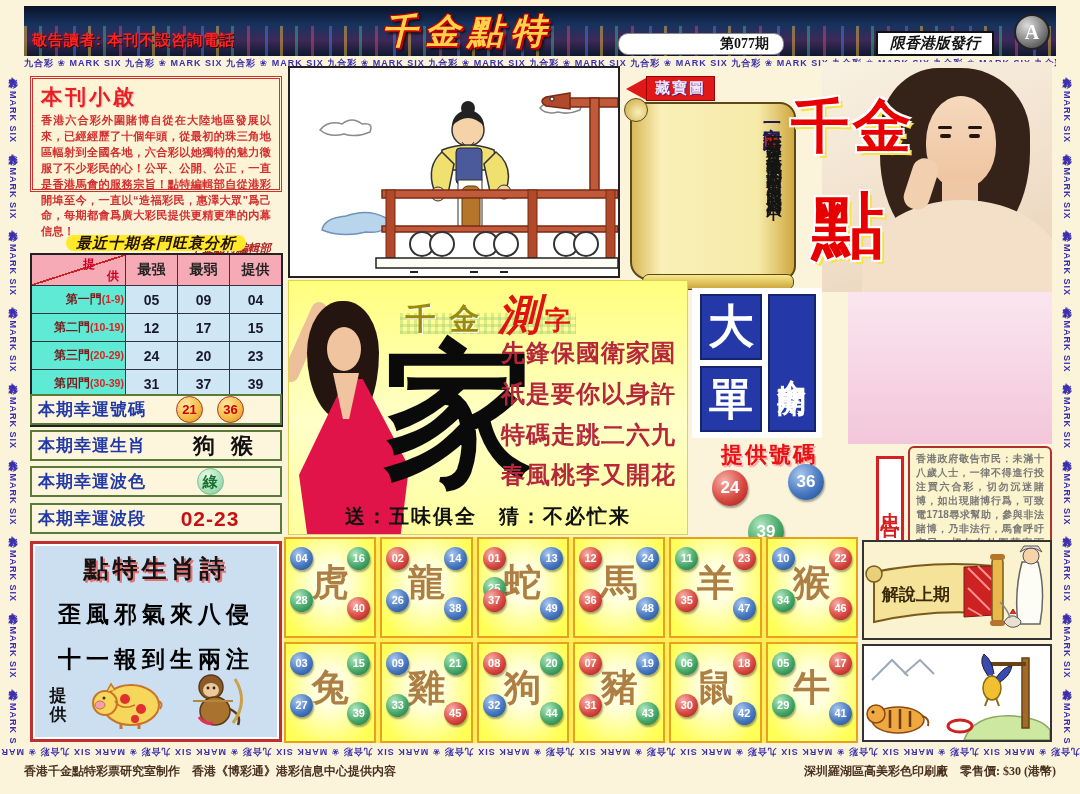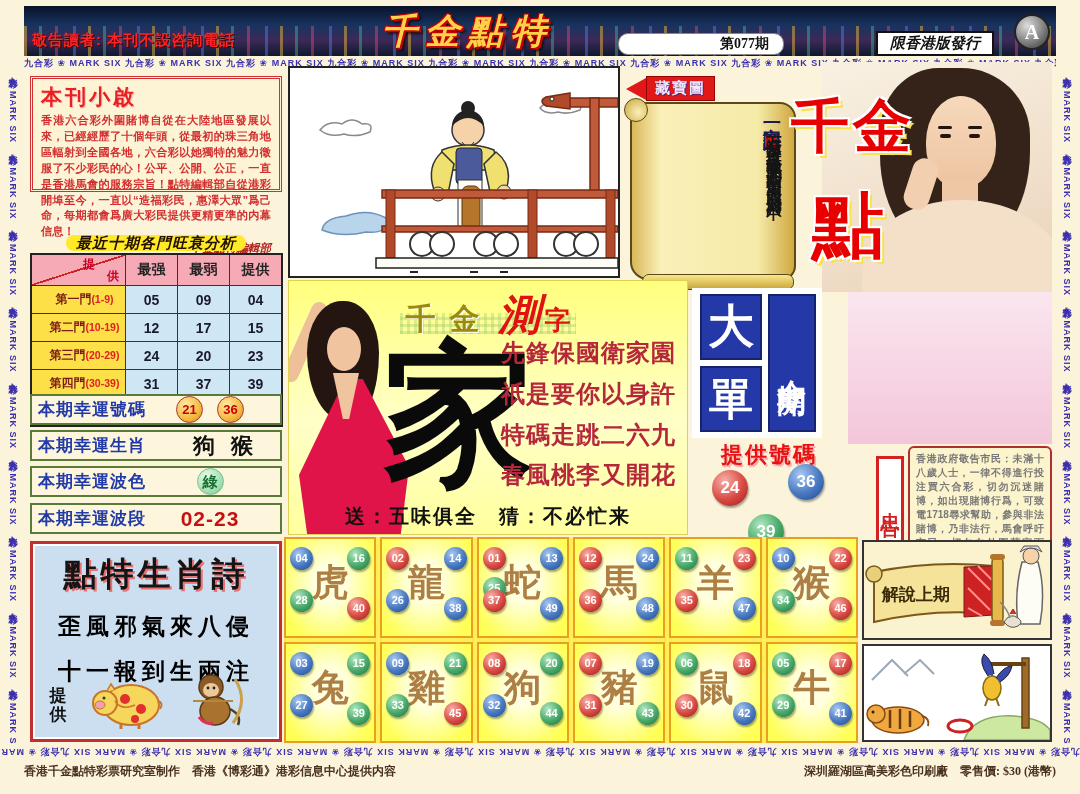--- a/index.html
+++ b/index.html
@@ -38,37 +38,37 @@
 
   #analysis-title{position:absolute;left:30px;top:234px;width:252px;text-align:center;}
   #analysis-title span{background:#ffe928;border-radius:8px;padding:0 10px;font-size:15px;font-weight:bold;font-style:italic;color:#221100;letter-spacing:1px;}
   #analysis-table{position:absolute;left:30px;top:253px;width:253px;border-collapse:collapse;border:2px solid #222;}
   #analysis-table th,#analysis-table td{border:1px solid #334;text-align:center;font-weight:bold;}
   #analysis-table thead th{background:#f6aab6;height:28px;font-size:14px;color:#222;}
   #analysis-table thead th.corner{width:92px;position:relative;background:
      linear-gradient(to bottom right,transparent 48.5%,#c22 48.5%,#c22 51.5%,transparent 51.5%) #f6aab6;}
   .corner-t1{position:absolute;top:1px;right:30px;font-size:12px;color:#c02;}
   .corner-t2{position:absolute;top:13px;right:6px;font-size:12px;color:#c02;}
-  #analysis-table tbody th{background:#fde047;height:25px;font-size:12px;text-align:center;padding-left:13px;white-space:nowrap;}
+  #analysis-table tbody th{background:#5eead4;height:25px;font-size:12px;text-align:right;padding-left:13px;white-space:nowrap;}
   #analysis-table tbody td{background:#cfe6f4;font-size:14px;color:#1a1a2e;width:53px;}
   .dl{color:#7a1a1a;} .dr{color:#e02020;font-size:10.5px;}
 
   .lucky-row{position:absolute;left:30px;width:252px;height:31px;border:2px solid #5a7a3a;background:#fdf6dd;box-sizing:border-box;display:flex;align-items:center;padding:0 6px;}
   .lucky-label{color:#2239a8;font-size:17px;font-weight:bold;letter-spacing:1px;white-space:nowrap;}
   .lucky-vals{flex:1;display:flex;justify-content:center;align-items:center;gap:14px;}
   .lball{width:25px;height:25px;border-radius:50%;border:1px solid #a33;display:inline-block;text-align:center;line-height:25px;
      background:radial-gradient(circle at 35% 30%,#ffeaa0,#f5b942 60%,#d08a10);color:#c00;font-size:13px;font-weight:bold;}
   #lucky-zodiac-val{font-size:22px;font-weight:bold;color:#111;letter-spacing:16px;}
   #lucky-color-val{width:25px;height:25px;border-radius:50%;background:radial-gradient(circle at 35% 30%,#eafbe8,#9adbae 70%,#5cb87e);
      color:#17702f;text-align:center;line-height:25px;font-size:15px;font-weight:bold;border:1px solid #7bbf92;}
   #lucky-band-val{color:#c41212;font-size:21px;font-weight:bold;letter-spacing:1px;}
 
   #poem-box{position:absolute;left:30px;top:541px;width:252px;height:201px;background:#ccdff0;border:3px solid #c03030;
      box-shadow:inset 0 0 0 2px #fff;box-sizing:border-box;text-align:center;}
-  #poem-title{font-size:33px;font-weight:bold;color:#151515;letter-spacing:4px;margin-top:8px;text-shadow:2px 2px 0 #e87070;}
+  #poem-title{font-size:25px;font-weight:bold;color:#151515;letter-spacing:4px;margin-top:8px;text-shadow:2px 2px 0 #e87070;}
   .zpoem-line{font-size:23px;font-weight:bold;color:#000;letter-spacing:5px;margin-top:14px;}
   #provide-row{position:absolute;left:0;bottom:6px;width:100%;height:66px;}
   #provide-label{position:absolute;left:14px;bottom:8px;width:22px;font-size:17px;font-weight:bold;color:#111;line-height:1.15;}
   #pig-icon{position:absolute;left:58px;bottom:2px;}
   #monkey-icon{position:absolute;left:152px;bottom:2px;}
 
   
   #illus-box{position:absolute;left:288px;top:66px;width:332px;height:212px;background:#fff;border:2px solid #222;box-sizing:border-box;}
 
   

